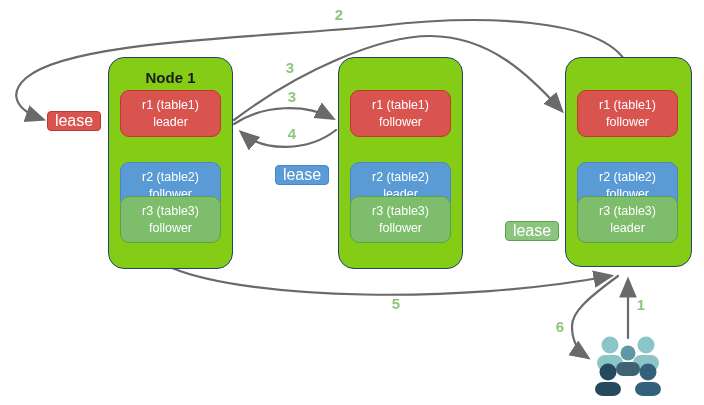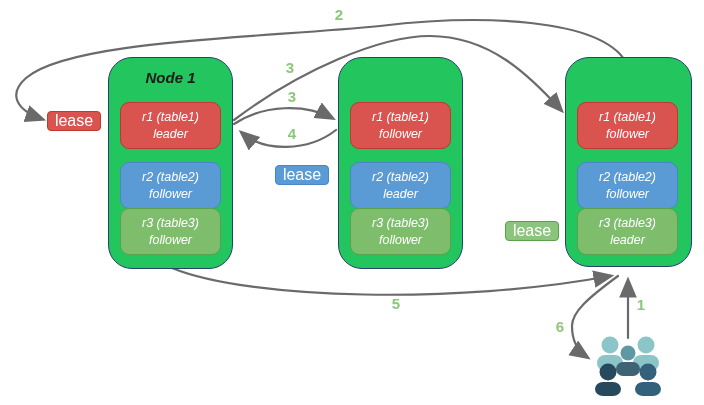--- a/index.html
+++ b/index.html
@@ -1,26 +1,26 @@
 <!DOCTYPE html>
 <html><head>
 <meta charset="utf-8">
 <style>
   html,body{margin:0;padding:0;background:#ffffff;font-family:"Liberation Sans",sans-serif;}
   .stage{position:relative;width:704px;height:405px;background:#ffffff;overflow:hidden;}
   .arrows{position:absolute;left:0;top:0;width:704px;height:405px;}
-  .node{position:absolute;background:#22c55e;border:1.6px solid #24446d;border-radius:24px;box-sizing:border-box;font-style:italic;}
+  .node{position:absolute;background:#84cc16;border:1.6px solid #24446d;border-radius:16px;box-sizing:border-box;}
   .node-title{text-align:center;margin-top:11px;font-size:15px;font-weight:bold;color:#1b1b1b;}
   .replica{position:absolute;left:11px;width:101px;height:47px;border-radius:9px;box-sizing:border-box;
            display:flex;flex-direction:column;align-items:center;justify-content:center;
            color:#ffffff;font-size:12.5px;line-height:1.3;text-align:center;}
   .replica.red{background:#d9534f;border:1.5px solid #c0392b;}
   .replica.blue{background:#5b9bd5;border:1.5px solid #4a86c5;}
   .replica.green{background:#7dbd6c;border:1.5px solid #5aa14b;}
-  .r1{top:44px;} .r2{top:104px;} .r3{top:150px;}
+  .r1{top:32px;} .r2{top:104px;} .r3{top:138px;}
   .lease{position:absolute;color:#ffffff;font-size:16px;line-height:18px;height:20px;width:54px;
          text-align:center;border-radius:4px;box-sizing:border-box;}
   .lease.red{background:#d9534f;border:1.5px solid #c0392b;}
   .lease.blue{background:#5b9bd5;border:1.5px solid #4a86c5;}
   .lease.green{background:#8bc47c;border:1.5px solid #5aa14b;}
   .step{position:absolute;width:18px;text-align:center;color:#8dc77b;font-size:15px;font-weight:bold;}
   .users{position:absolute;left:594px;top:334px;width:68px;height:62px;}
 </style>
 </head>
 <body>

